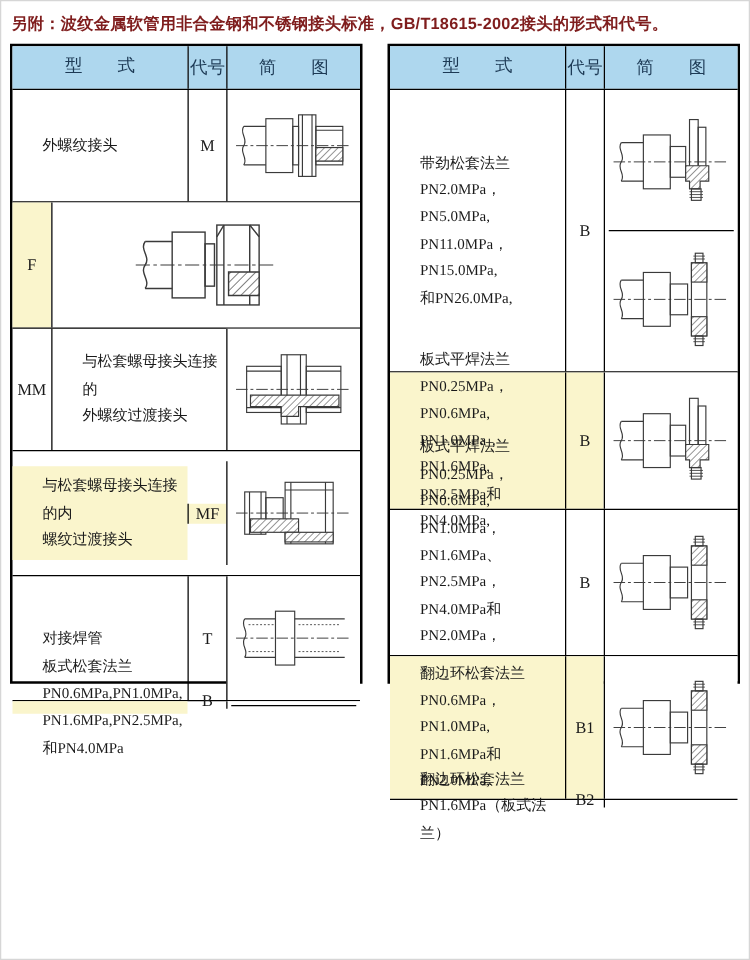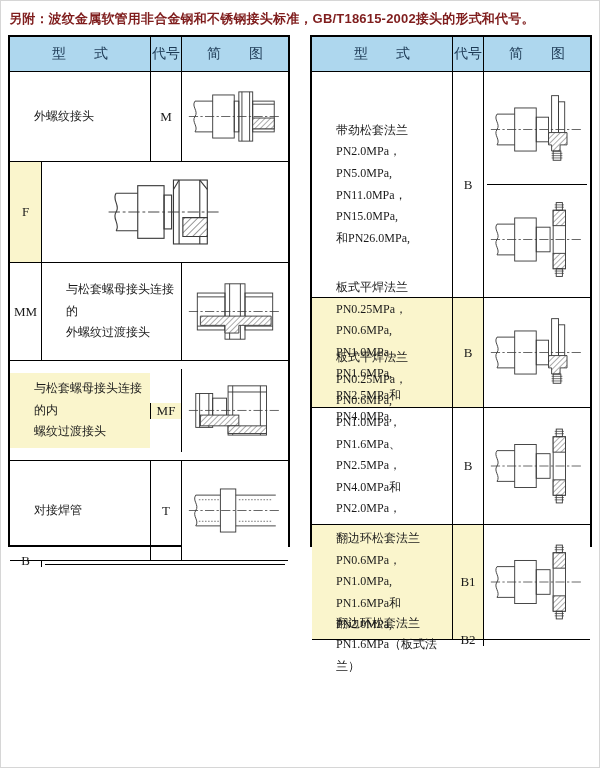--- a/index.html
+++ b/index.html
@@ -181,20 +181,24 @@
             <path d="M18,36 H44 M18,64 H44" stroke-dasharray="2 2" stroke-width="0.9"></path>
             <rect x="46" y="22" width="20" height="56"></rect>
             <path d="M66,30 H118 M66,70 H118"></path>
             <path d="M70,36 H114 M70,64 H114" stroke-dasharray="2 2" stroke-width="0.9"></path>
             <use href="#sym-axis"></use>
           </svg>
         </div>
       </div>
 
       <div class="row hl L-r6">
+        <div class="c type">板式松套法兰
+PN0.6MPa,PN1.0MPa,
+PN1.6MPa,PN2.5MPa,
+和PN4.0MPa</div>
         <div class="c code">B</div>
         <div class="c diag">
           <div class="half">
             <svg class="diagram" viewBox="0 0 130 100" preserveAspectRatio="xMidYMid meet">
               <use href="#sym-pipe"></use>
               <use href="#sym-flange-a"></use>
               <use href="#sym-axis"></use>
             </svg>
           </div>
           <div class="half">

